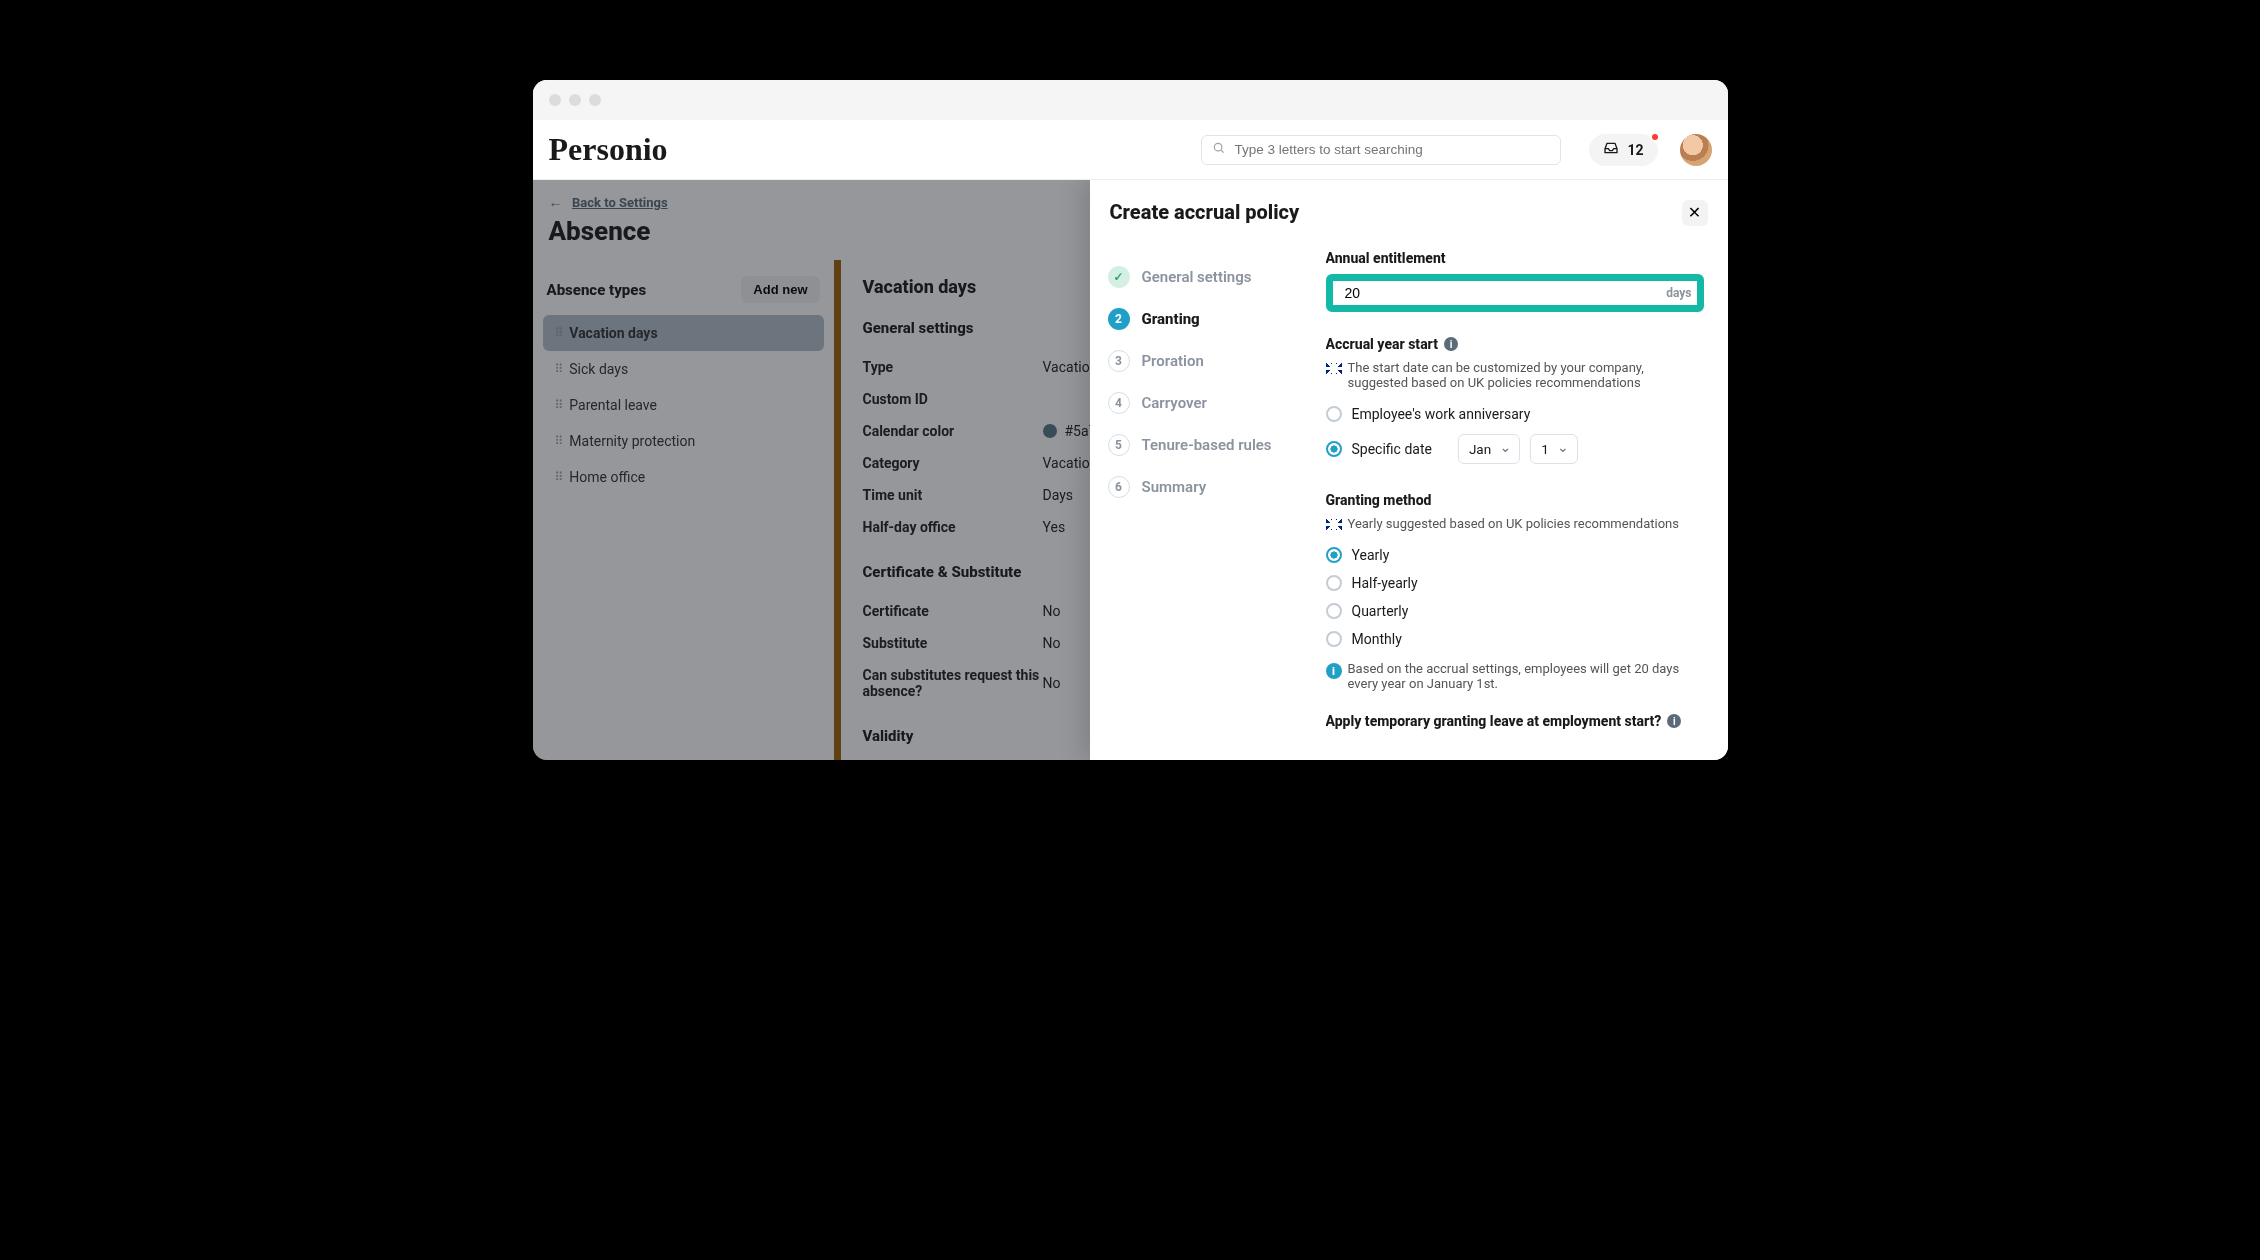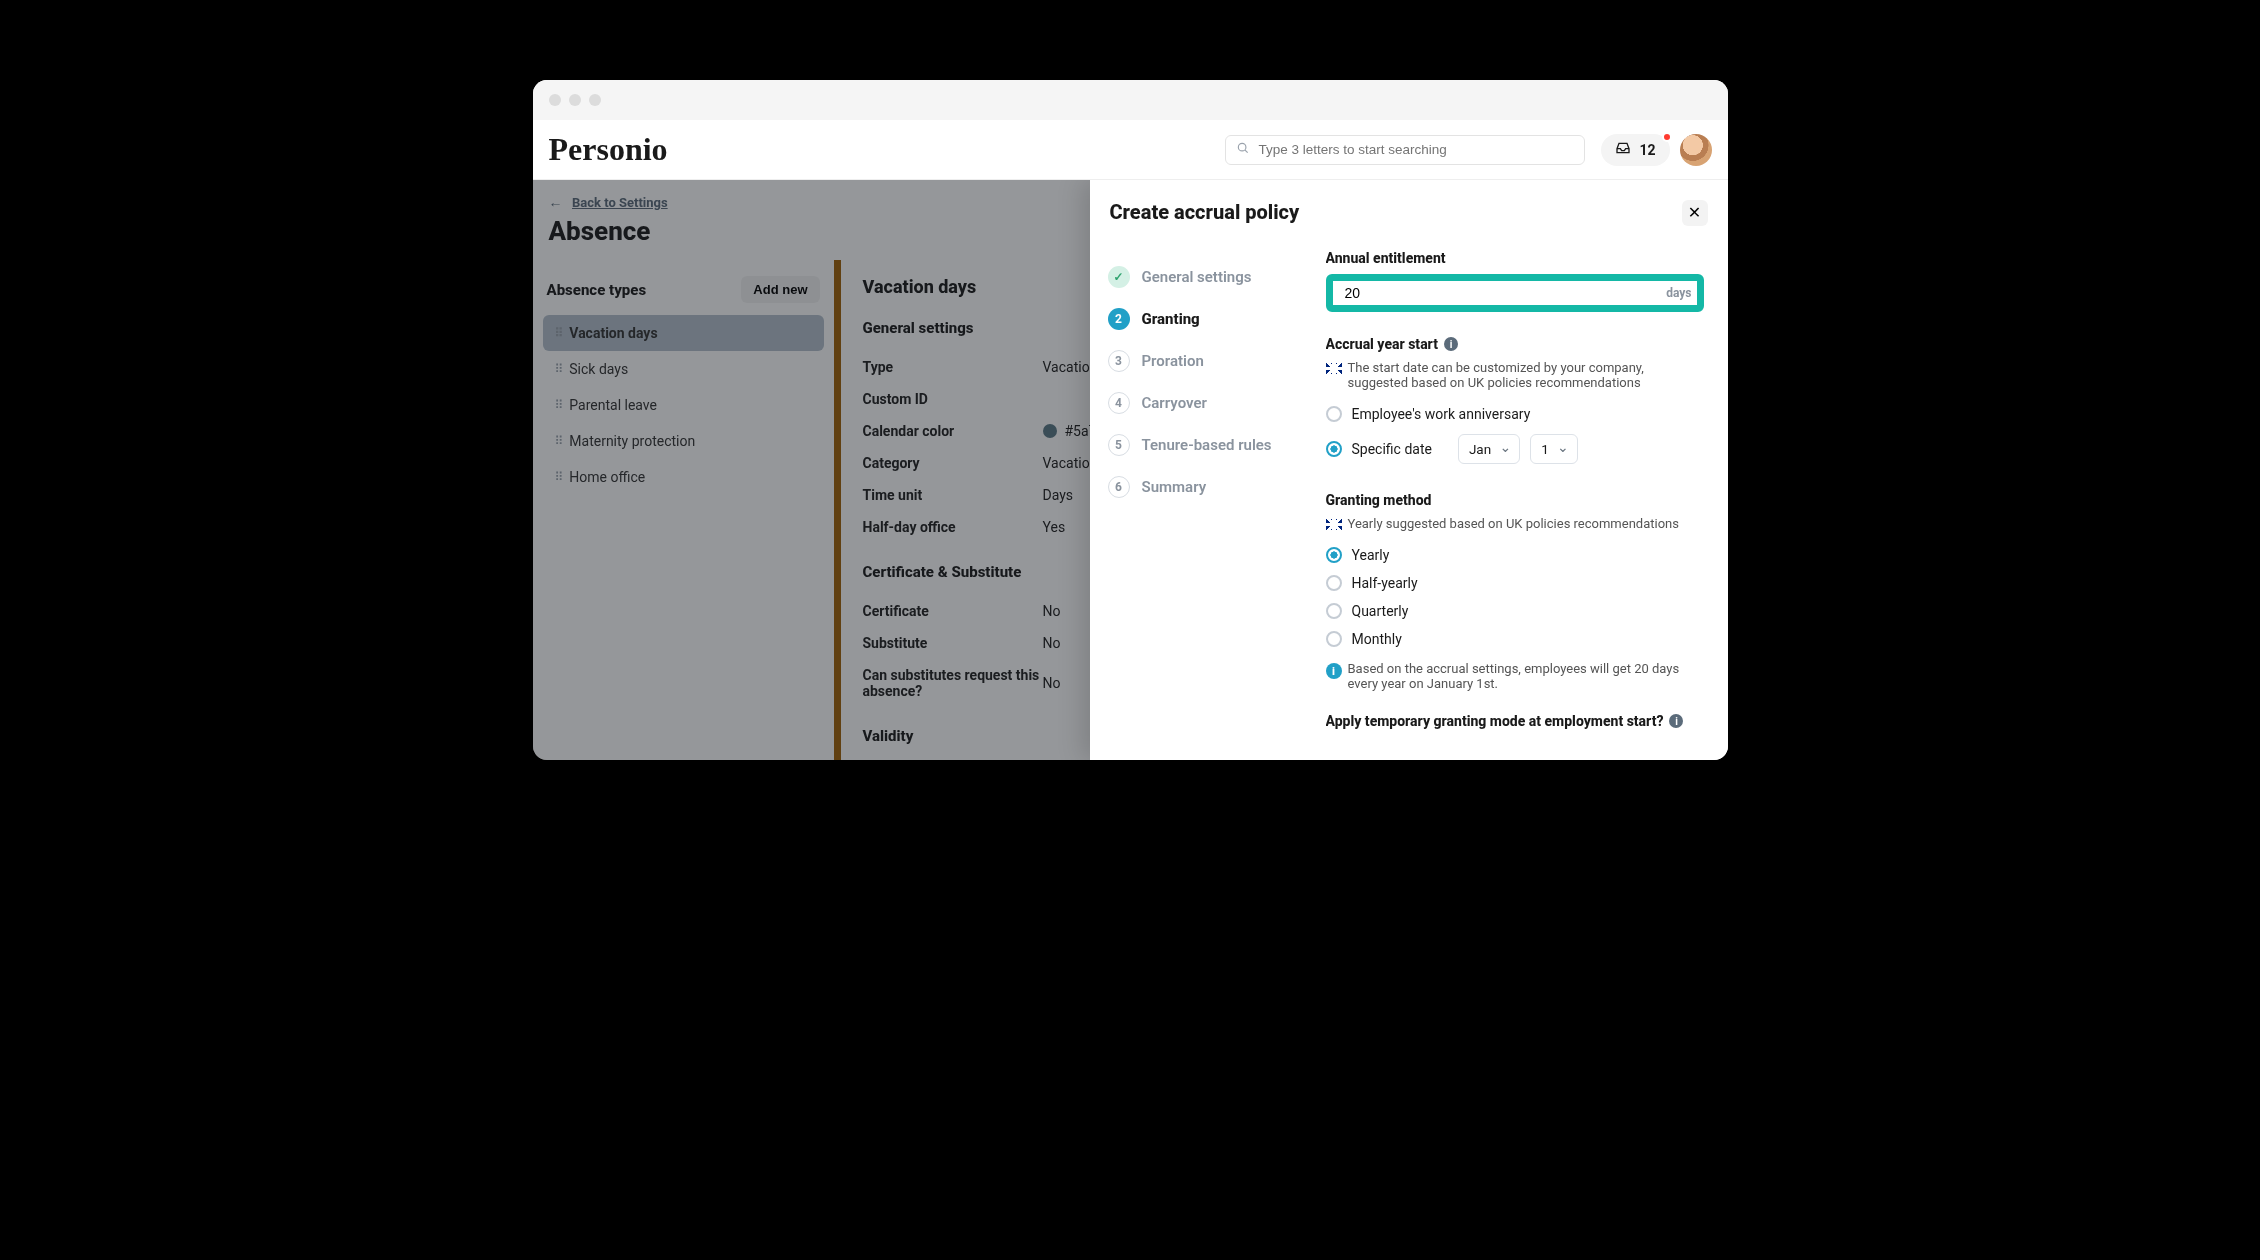--- a/index.html
+++ b/index.html
@@ -2,21 +2,21 @@
 <html><head>
 <meta charset="utf-8">
 <style>
   * { box-sizing: border-box; margin: 0; padding: 0; }
   body { background: #000; font-family: -apple-system, BlinkMacSystemFont, "Segoe UI", Roboto, Arial, sans-serif; font-size: 14px; color: #1a1a1a; display: flex; align-items: center; justify-content: center; height: 840px; }
   .frame { width: 1195px; height: 680px; background: #fff; border-radius: 14px; overflow: hidden; position: relative; display: flex; flex-direction: column; box-shadow: 0 20px 60px rgba(0,0,0,0.5); }
   .titlebar { height: 40px; background: #f5f5f5; display: flex; align-items: center; padding: 0 16px; gap: 8px; }
   .tdot { width: 12px; height: 12px; border-radius: 50%; background: #dcdcdc; }
   .topbar { height: 60px; border-bottom: 1px solid #eee; display: flex; align-items: center; padding: 0 16px; justify-content: space-between; }
   .logo { font-family: "Brush Script MT", cursive; font-size: 32px; font-weight: 700; }
-  .top-right { display: flex; align-items: center; gap: 10px; }
+  .top-right { display: flex; align-items: center; gap: 22px; }
   .search { flex: 0 0 360px; height: 30px; border: 1px solid #e3e3e3; border-radius: 6px; display: flex; align-items: center; padding: 0 10px; gap: 8px; color: #888; margin-right: 6px; }
   .search input { border: none; outline: none; flex: 1; font-size: 13.5px; color: #333; }
   .pill { height: 32px; background: #f4f4f4; border-radius: 16px; display: flex; align-items: center; padding: 0 14px; gap: 8px; font-weight: 700; position: relative; }
   .red-dot { position: absolute; top: -2px; right: -2px; width: 10px; height: 10px; background: #ff3b30; border: 2px solid #fff; border-radius: 50%; }
   .avatar { width: 32px; height: 32px; border-radius: 50%; background: radial-gradient(circle at 40% 35%, #f3c9a5 0 35%, #b97e52 36% 55%, #d8a373 56% 100%); }
   .content { flex: 1; display: flex; position: relative; overflow: hidden; }
 
   .back-area { display: flex; flex-direction: column; flex: 1; }
   .crumb { padding: 14px 16px 6px; }
   .crumb a { color: #5b6b7a; font-weight: 700; font-size: 13px; text-decoration: underline; }
@@ -333,21 +333,21 @@
           <div class="radio-row">
             <span class="radio"></span>
             <span>Monthly</span>
           </div>
           <div class="hint" style="margin-top:8px;">
             <span class="blue-info">i</span>
             <span>Based on the accrual settings, employees will get 20 days every year on January 1st.</span>
           </div>
 
           <div class="label section-gap">
-            <span>Apply temporary granting mode at employment start?</span>
+            <span>Apply temporary granting leave at employment start?</span>
             <span class="info-dot">i</span>
           </div>
 
         </div>
       </div>
 
     </div>
 
   </div>
 </div>

